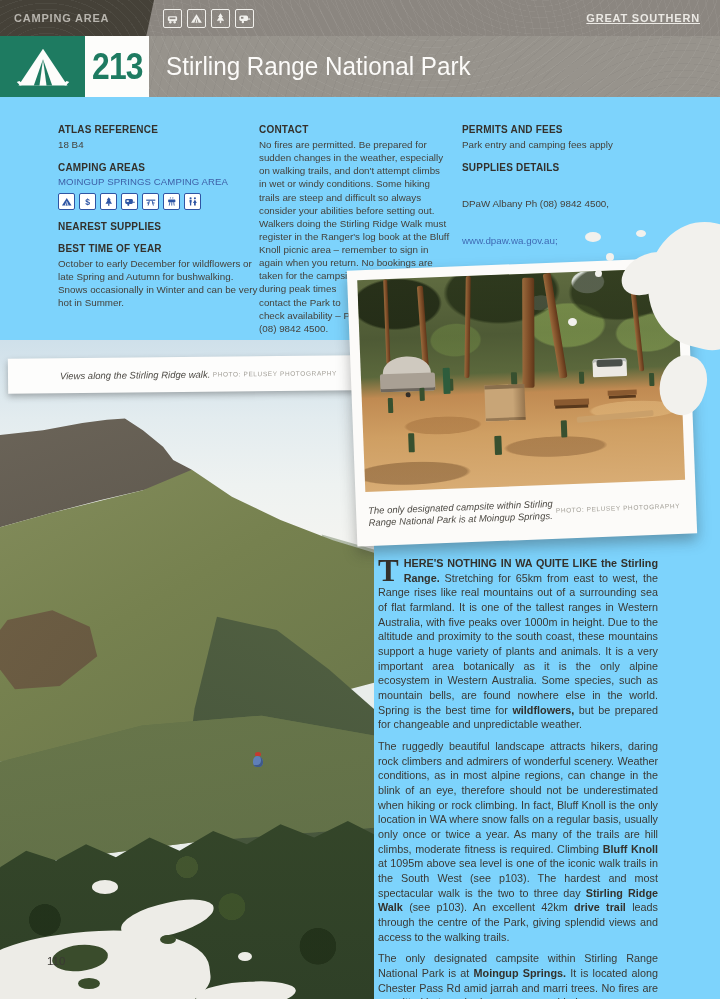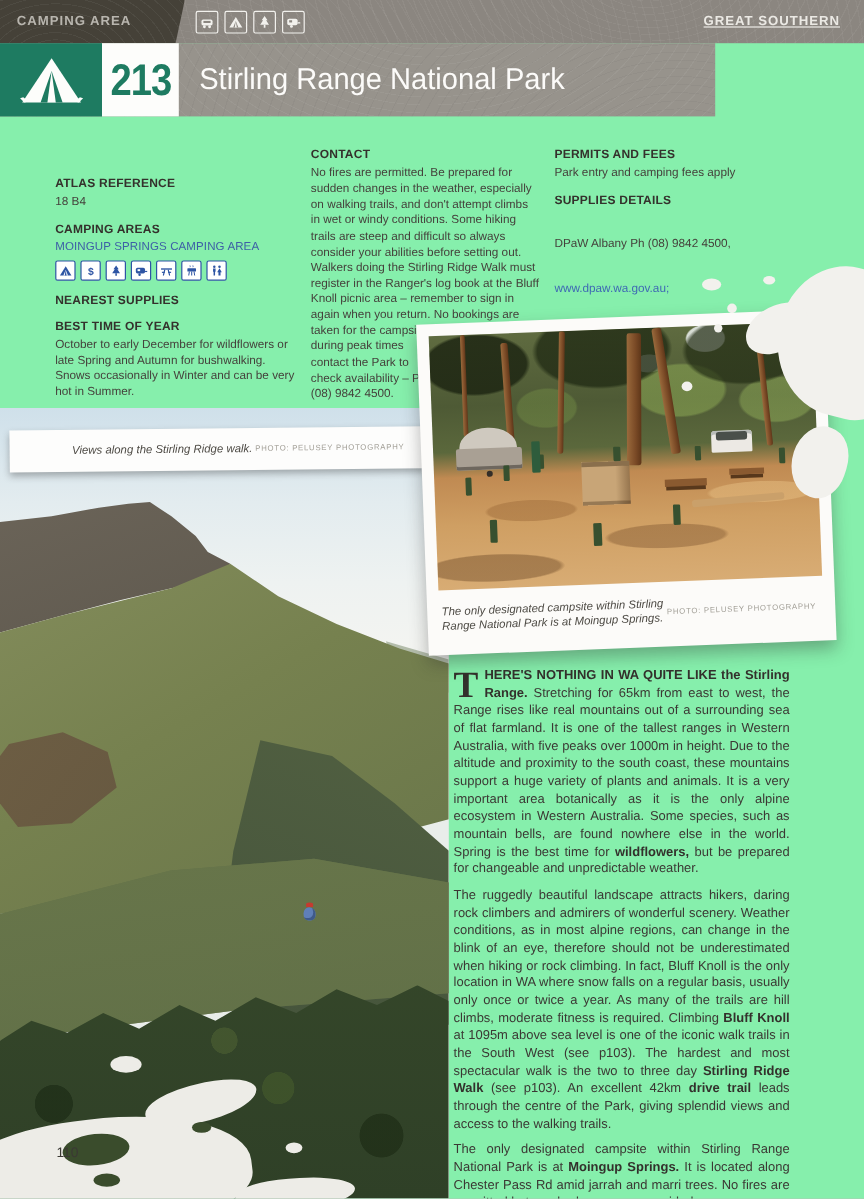--- a/index.html
+++ b/index.html
@@ -1,49 +1,49 @@
 <!DOCTYPE html>
 <html><head>
 <meta charset="utf-8">
 <style>
   html,body{margin:0;padding:0;background:#bfbdb8;}
   .page{
     position:relative;width:720px;height:999px;margin:0 auto;
-    background:#86efac;overflow:hidden;
+    background:#7dd3fc;overflow:hidden;
     font-family:"Liberation Sans",sans-serif;color:#45423c;
   }
   
   .strip1{position:absolute;left:0;top:0;width:720px;height:36px;background:#8b8680;
     background-image:repeating-radial-gradient(ellipse 260px 160px at 75% -60%,rgba(255,255,255,.05) 0 1px,transparent 1px 9px),
                      repeating-radial-gradient(ellipse 200px 140px at 20% 180%,rgba(255,255,255,.04) 0 1px,transparent 1px 8px);}
   .strip1-dark{position:absolute;left:0;top:0;width:154px;height:36px;background:#454138;
     clip-path:polygon(0 0,100% 0,95% 100%,0 100%);
     background-image:repeating-radial-gradient(ellipse 160px 120px at 30% 160%,rgba(255,255,255,.05) 0 1px,transparent 1px 8px);}
   .kicker{position:absolute;left:14px;top:0;line-height:36px;font-size:11px;font-weight:bold;
     letter-spacing:.8px;color:#b8b5ae;}
   .hicons{position:absolute;left:163px;top:9px;display:flex;gap:5px;}
   .hicon{width:17px;height:17px;border:1.4px solid #f2f1ed;border-radius:2px;color:#f2f1ed;
     display:flex;align-items:center;justify-content:center;--iconbg:#8b8680;}
   .hicon svg{width:13px;height:13px;display:block;}
   .region{position:absolute;right:20px;top:0;line-height:36px;font-size:11px;font-weight:bold;
     letter-spacing:.8px;color:#ebe9e4;text-decoration:underline;}
-  .strip2{position:absolute;left:0;top:36px;width:596px;height:61px;background:#97938c;
+  .strip2{position:absolute;left:0;top:36px;width:720px;height:61px;background:#97938c;
     background-image:repeating-radial-gradient(ellipse 300px 200px at 60% -80%,rgba(255,255,255,.05) 0 1px,transparent 1px 10px),
                      repeating-radial-gradient(ellipse 240px 180px at 95% 190%,rgba(0,0,0,.03) 0 1px,transparent 1px 9px);}
   .tentbox{position:absolute;left:0;top:0;width:85px;height:61px;background:#1e7b61;
     display:flex;align-items:center;justify-content:center;}
   .tentbox svg{width:56px;height:42px;}
   .numbox{position:absolute;left:85px;top:0;width:64px;height:61px;background:#fdfdfb;
     display:flex;align-items:center;justify-content:center;}
   .numbox span{font-size:37px;font-weight:bold;color:#1e7b61;transform:scaleX(.86);letter-spacing:-1px;}
   .ptitle{position:absolute;left:166px;top:0;line-height:61px;font-size:25px;color:#fcfbf9;
     white-space:nowrap;transform:scaleX(.97);transform-origin:left center;}
   
   .col{position:absolute;top:124px;}
-  .col-left{left:46px;width:204px;margin-top:24px;}
+  .col-left{left:58px;width:204px;}
   .col-mid{left:259px;width:191px;}
   .col-right{left:462px;width:228px;}
   .h4{font-size:10px;font-weight:bold;color:#34312c;letter-spacing:.2px;margin:0 0 3px;}
   .sec{margin-bottom:11px;}
   .val{font-size:9.8px;line-height:1.34;color:#45423c;margin:0;}
   .areaname{font-size:9.6px;color:#3d5fa6;letter-spacing:.1px;margin:0 0 4px;}
   .ficons{display:flex;gap:4px;margin:2px 0 2px;}
   .ficon{width:15px;height:15px;border:1.6px solid #2e55a4;border-radius:2px;background:#fff;
     color:#2e55a4;display:flex;align-items:center;justify-content:center;--iconbg:#fff;}
   .ficon svg{width:11.5px;height:11.5px;display:block;}

